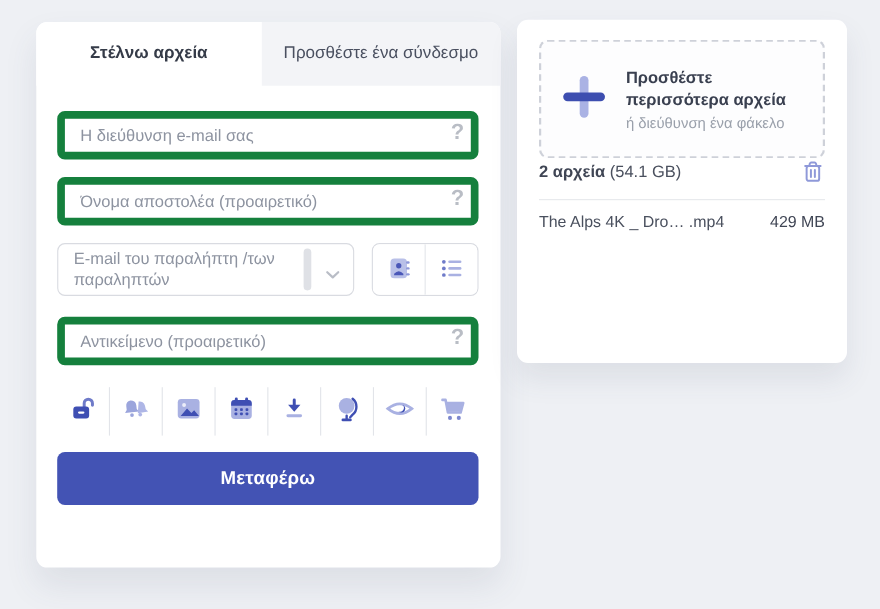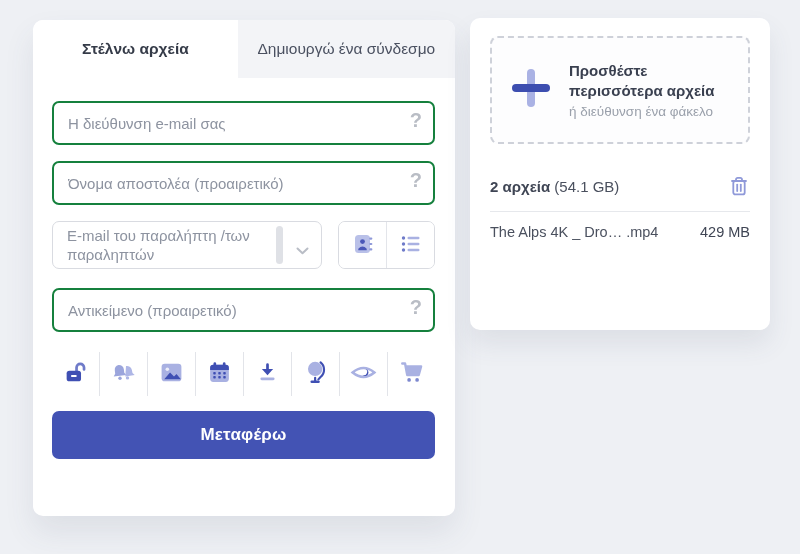--- a/index.html
+++ b/index.html
@@ -25,21 +25,21 @@
     font-weight:bold;color:#353b48;
   }
   .tab-inactive{
     flex-basis:51.5%;background:#f3f4f7;border-radius:0 10px 0 0;
     color:#4a5060;
   }
   .form{padding:23px 20px 0 19px;}
   .field{position:relative;margin-bottom:16px;}
   .field input{
     box-sizing:border-box;width:100%;height:44px;
-    border:2px solid #15803d;border-radius:7px;background:#fff;
+    border:7px solid #15803d;border-radius:7px;background:#fff;
     padding:0 38px 0 14px;font-size:15px;color:#555b66;
     font-family:inherit;outline:none;
   }
   .field input::placeholder{color:#8d93a0;opacity:1;}
   .help{
     position:absolute;right:13px;top:9px;
     color:#b9bdc5;font-weight:bold;font-size:20px;line-height:1;
     cursor:pointer;
   }
   .row-recipients{display:flex;gap:16px;margin-bottom:19px;border-radius:14px;}
@@ -83,42 +83,42 @@
   }
   .dropzone{
     box-sizing:border-box;border:2px dashed #ced1d9;border-radius:8px;
     background:#fdfdfe;display:flex;align-items:center;gap:15px;
     padding:18px 12px 18px 16px;min-height:108px;cursor:pointer;
   }
   .dz-title{font-size:15px;font-weight:bold;color:#3a4050;line-height:1.3;}
   .dz-sub{font-size:13.5px;color:#9aa0ab;margin-top:4px;}
   .files-header{
     display:flex;align-items:center;justify-content:space-between;
-    margin-top:30px;
+    margin-top:0;
   }
   .files-count{font-size:15px;color:#3f4554;}
   .files-count .bold{font-weight:bold;}
   .files-count .size{font-weight:normal;color:#4a505e;}
   .trash-btn{background:none;border:none;padding:0;cursor:pointer;line-height:0;}
   .files-divider{border:none;border-top:1px solid #e6e8ec;margin:13px 0 12px 0;}
   .file-row{
     display:flex;justify-content:space-between;align-items:baseline;
     font-size:14.5px;margin-bottom:13px;text-align:right;
   }
   .file-name{color:#4a505e;max-width:190px;overflow:hidden;white-space:nowrap;}
   .file-size{color:#3f4554;}
 </style>
 </head>
 <body>
 
 <div class="card-left">
 
   <div class="tabbar">
     <div class="tab tab-active">Στέλνω αρχεία</div>
-    <div class="tab tab-inactive">Δημιουργώ ένα σύνδεσμο</div>
+    <div class="tab tab-inactive">Προσθέστε ένα σύνδεσμο</div>
   </div>
 
   <div class="form">
 
     <div class="field">
       <input type="text" placeholder="Η διεύθυνση e-mail σας" style="">
       <span class="help">?</span>
     </div>
 
     <div class="field">

